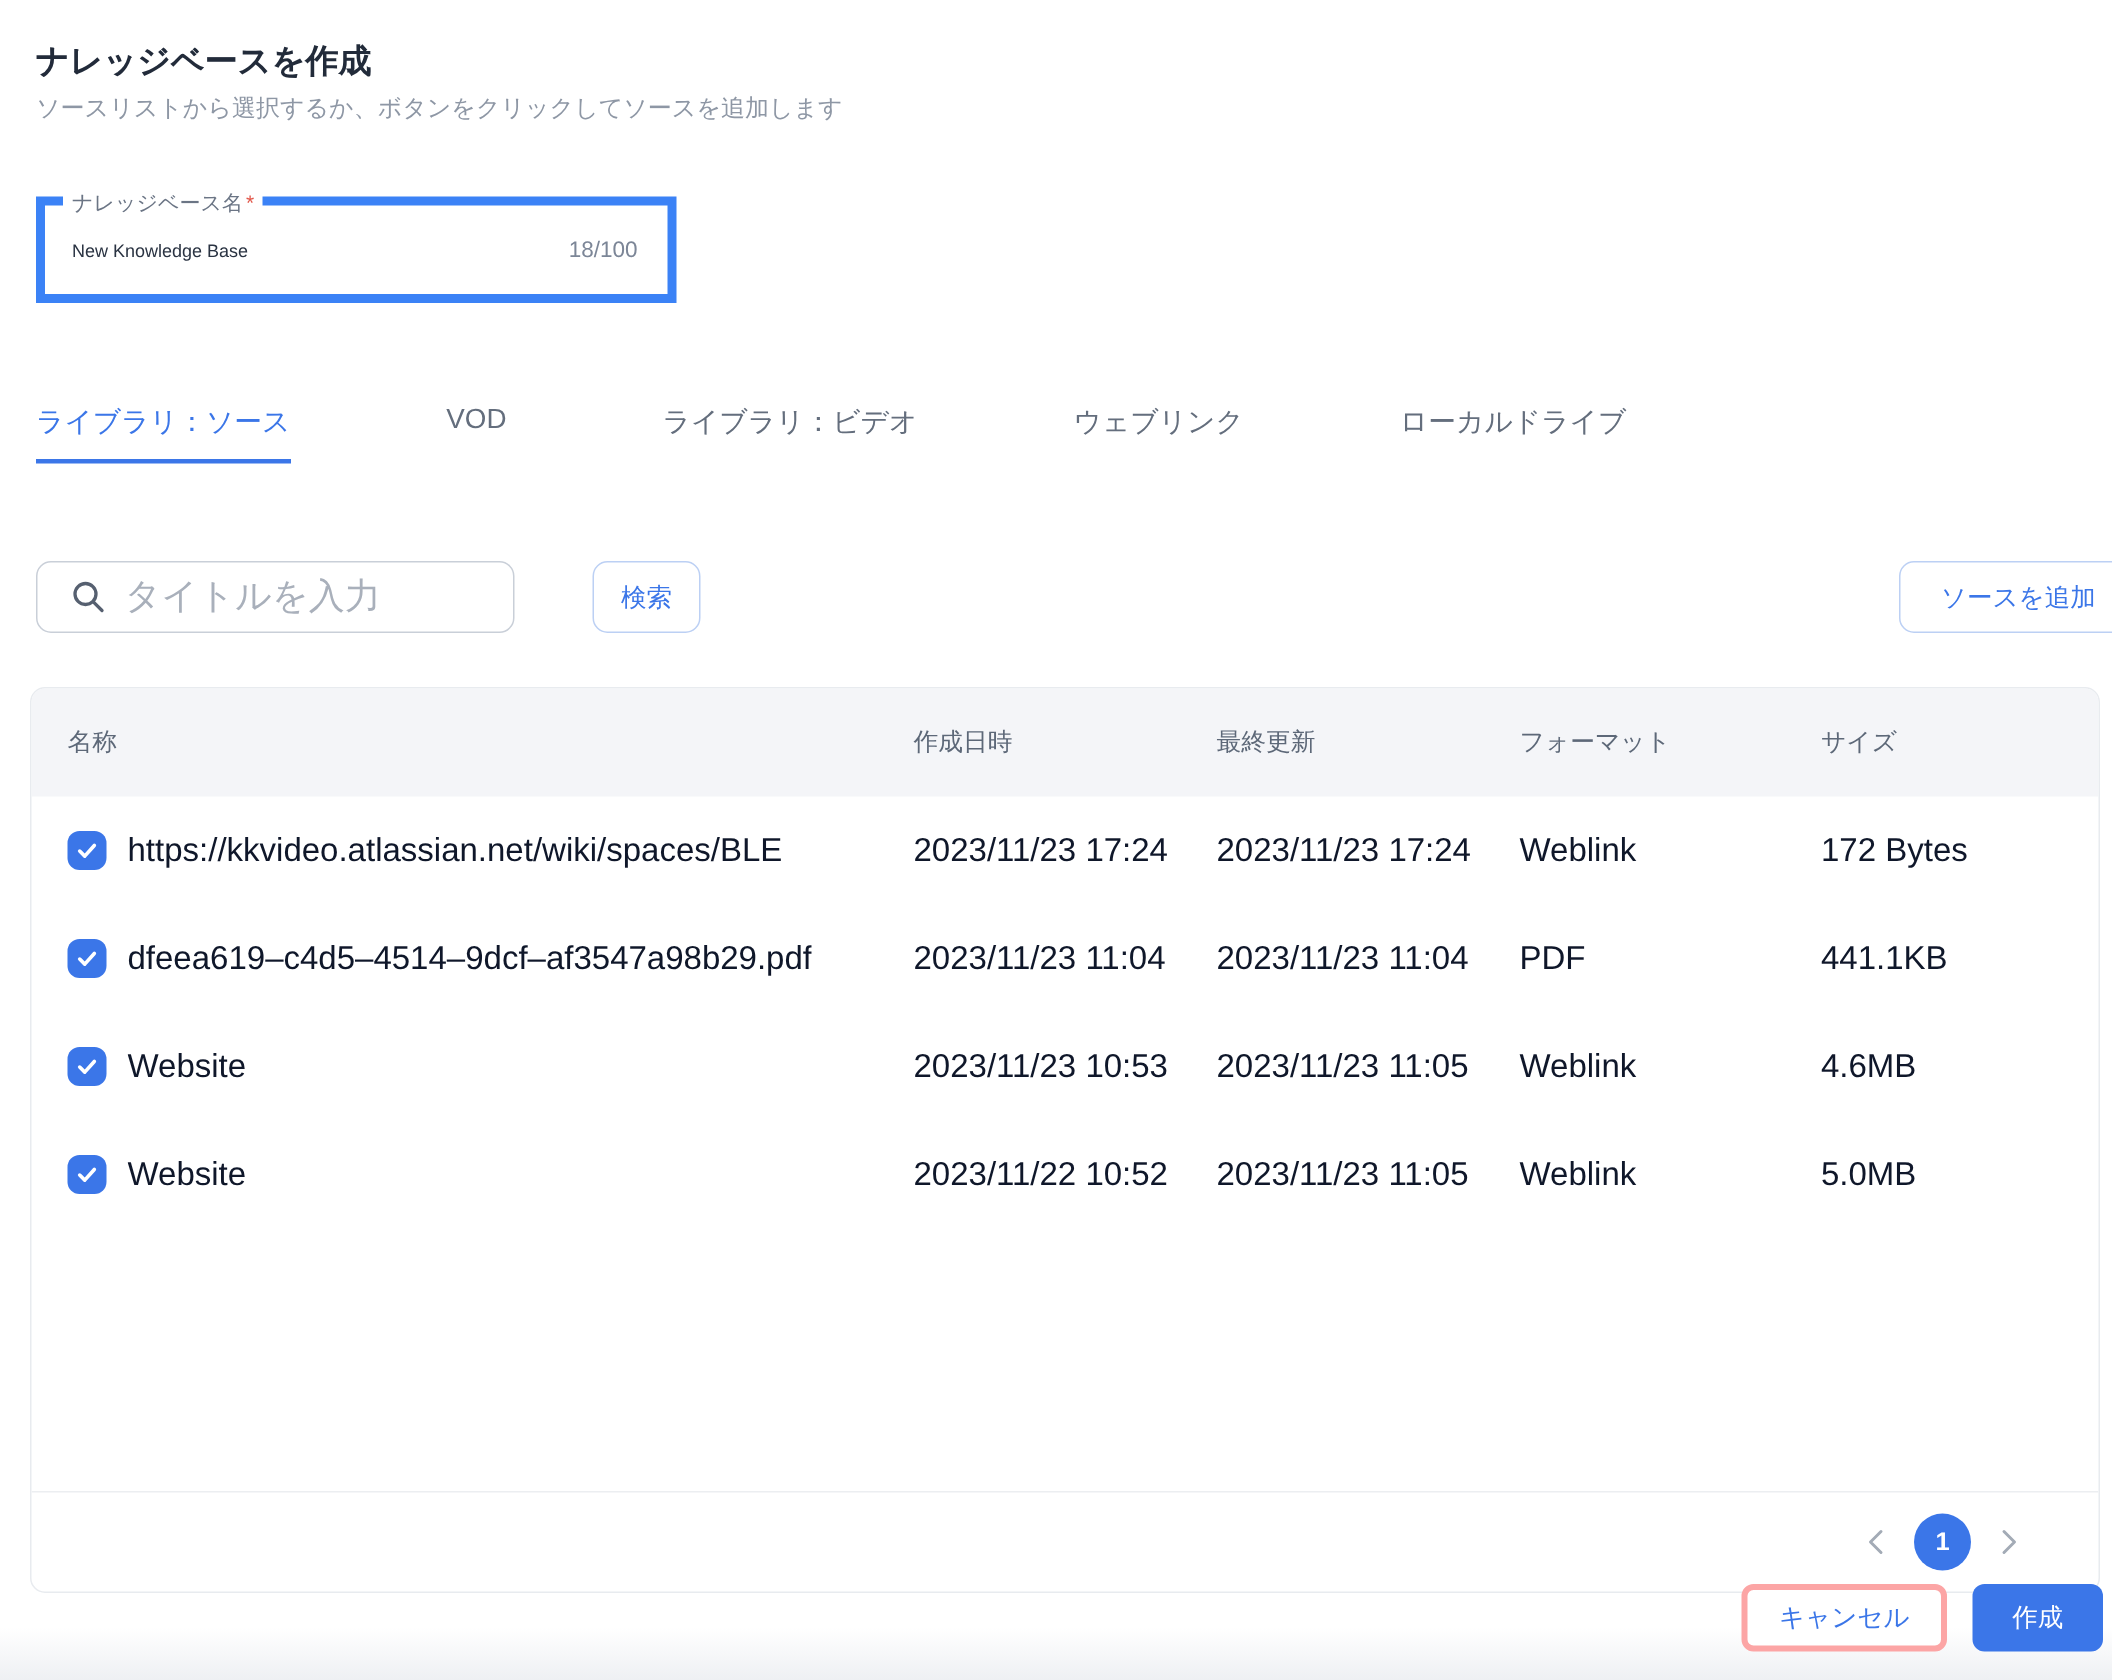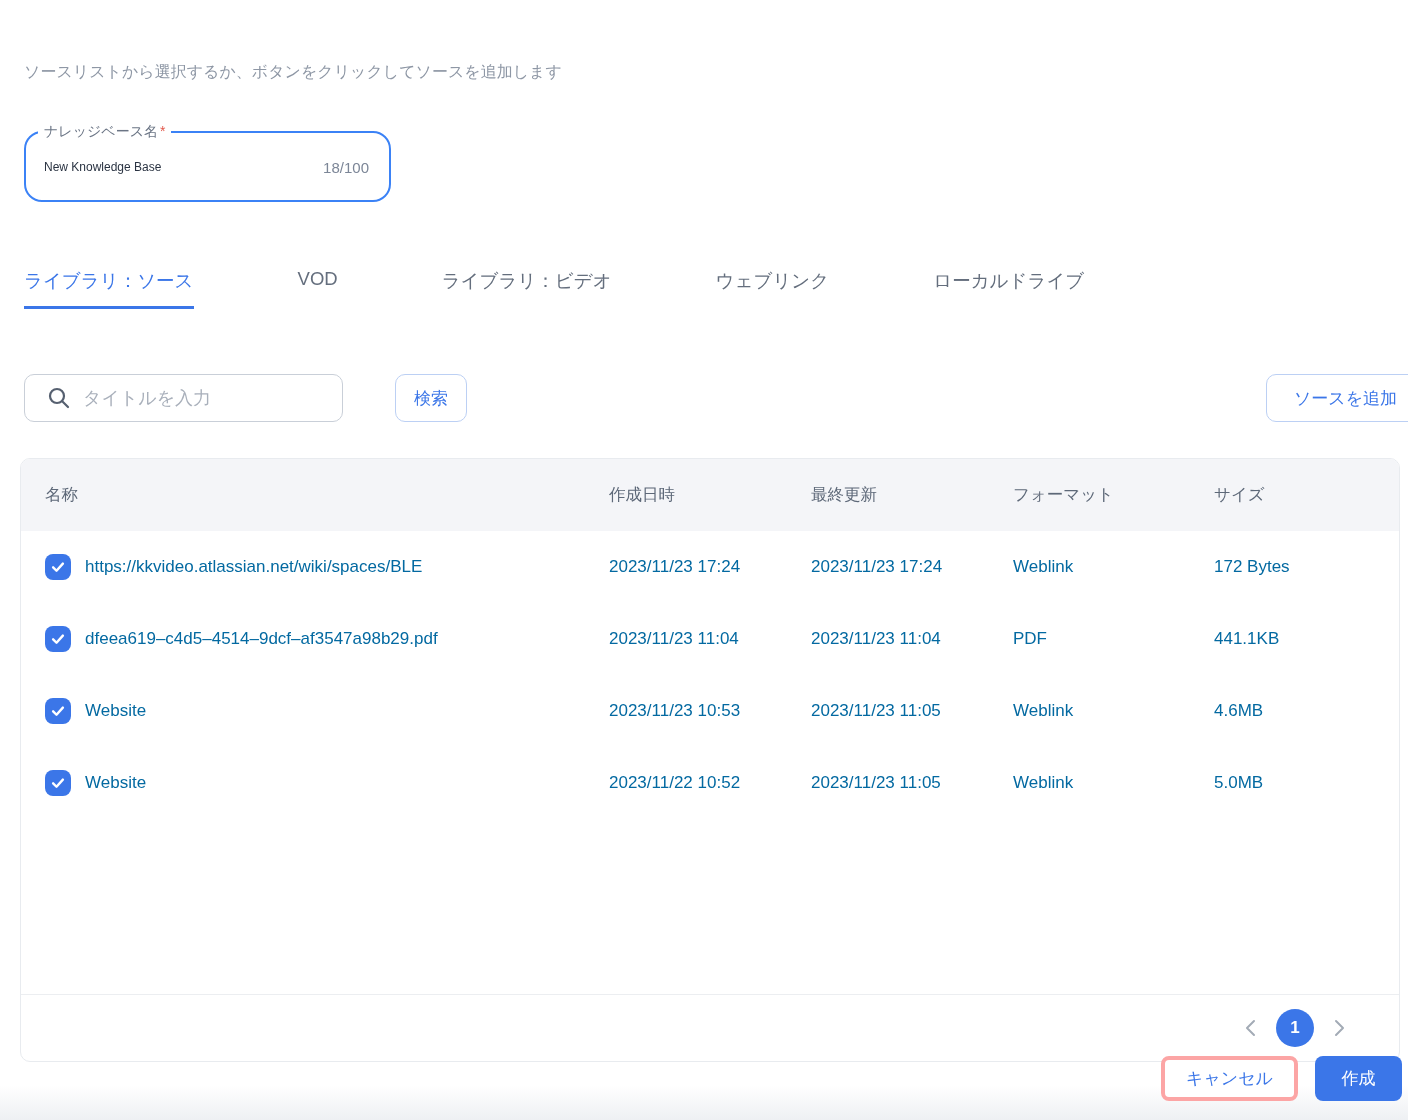--- a/index.html
+++ b/index.html
@@ -5,53 +5,53 @@
   * { margin:0; padding:0; box-sizing:border-box; }
   html,body { width:1408px; height:1120px; background:#ffffff;
     font-family:"Liberation Sans","DejaVu Sans",sans-serif; color:#2a3342; overflow:hidden; }
   .page { position:relative; width:1408px; height:1120px; }
 
   
   .page-title { position:absolute; left:24px; top:26px; font-size:22px; font-weight:700; color:#222b3a; }
   .page-subtitle { position:absolute; left:24px; top:62px; font-size:16px; color:#8e97a5; }
 
   
-  .name-field { position:absolute; left:24px; top:131px; width:367px; height:71px;
-    border:2px solid #3b82f6; border-radius:18px; background:#fff; }
+  .name-field { position:absolute; left:24px; top:131px; width:427px; height:71px;
+    border:6px solid #3b82f6; border-radius:0; background:#fff; }
   .name-field .float-label { position:absolute; top:-10px; left:12px; background:#fff; padding:0 6px;
     font-size:14px; color:#6b7585; }
   .name-field .req { color:#e2574a; margin-left:2px; }
   .name-field input { position:absolute; left:18px; top:0; width:300px; height:100%; border:none; outline:none;
     font-size:12px; color:#2a3342; font-family:inherit; background:transparent; }
   .name-field .counter { position:absolute; right:20px; top:50%; transform:translateY(-50%);
     font-size:15px; color:#7c8697; }
 
   
   .tabs { position:absolute; left:24px; top:268px; display:flex; gap:104px; }
   .tab { font-size:18.5px; color:#646e7d; padding-bottom:13px; border-bottom:3px solid transparent; cursor:pointer; white-space:nowrap; }
   .tab.active { color:#3b76e8; border-bottom-color:#3b76e8; }
 
   
   .search-box { position:absolute; left:24px; top:374px; width:319px; height:48px;
     border:1px solid #c9cfd8; border-radius:10px; background:#fff; display:flex; align-items:center; }
   .search-box svg { margin-left:22px; flex:none; }
   .search-box input { flex:1; border:none; outline:none; background:transparent; margin-left:12px; margin-right:10px;
-    font-size:18px; color:#7f1d1d; font-family:inherit; }
+    font-size:24px; color:#7f1d1d; font-family:inherit; }
   .search-box input::placeholder { color:#a9b0bb; }
   .btn-outline { border:1px solid #bcd0f4; background:#fff; color:#3b76e8; border-radius:10px;
     font-size:17px; font-family:inherit; cursor:pointer;margin-left:23px; }
   .search-btn { position:absolute; left:372px; top:374px; width:72px; height:48px; }
   .add-source-btn { position:absolute; left:1243px; top:374px; width:159px; height:48px; }
 
   
   .table { position:absolute; left:20px; top:458px; width:1380px; height:604px;
     border:1px solid #e8ebef; border-radius:10px; background:#fff; display:flex; flex-direction:column; overflow:hidden; }
   .grid-cols { display:grid; grid-template-columns:564px 202px 202px 201px 1fr; align-items:center; padding-left:24px; }
   .thead { height:72px; background:#f4f5f8; color:#5d6878; font-size:16.5px; flex:none; }
-  .trow { height:72px; font-size:17px; color:#0369a1; flex:none; cursor:pointer; }
+  .trow { height:72px; font-size:22px; color:#0f172a; flex:none; cursor:pointer; }
   .name-cell { display:flex; align-items:center; min-width:0; padding-right:16px; }
   .name-text { overflow:hidden; text-overflow:ellipsis; white-space:nowrap; }
   .checkbox { width:26px; height:26px; border-radius:8px; background:#3b76e8; flex:none; margin-right:14px;
     display:flex; align-items:center; justify-content:center; cursor:pointer; }
   .spacer { flex:1; }
   .tfoot { flex:none; height:67px; border-top:1px solid #eceef1; display:flex; align-items:center;
     justify-content:flex-end; padding-right:50px; gap:16px; }
   .page-chevron { background:none; border:none; cursor:pointer; display:flex; align-items:center; padding:4px; }
   .page-circle { width:38px; height:38px; border-radius:50%; background:#3b76e8; color:#fff; font-size:17px;
     font-weight:700; display:flex; align-items:center; justify-content:center; border:none; cursor:pointer; font-family:inherit; }
@@ -62,20 +62,21 @@
   .cancel-btn { position:absolute; left:1161px; top:1056px; width:137px; height:45px; border-radius:8px;
     border:4px solid #fca5a5; background:#fff; color:#3b76e8; font-size:17px; font-family:inherit; cursor:pointer; z-index:2; }
   .create-btn { position:absolute; left:1315px; top:1056px; width:87px; height:45px; border-radius:8px;
     border:none; background:#3b76e8; color:#fff; font-size:17px; font-family:inherit; cursor:pointer; z-index:2; }
 </style>
 </head>
 <body>
 
 <div class="page">
 
+  <div class="page-title">ナレッジベースを作成</div>
   <div class="page-subtitle">ソースリストから選択するか、ボタンをクリックしてソースを追加します</div>
 
   <div class="name-field">
     <div class="float-label">
       <span>ナレッジベース名</span><span class="req">*</span>
     </div>
     <input type="text" value="New Knowledge Base" style="">
     <div class="counter">18/100</div>
   </div>
 

